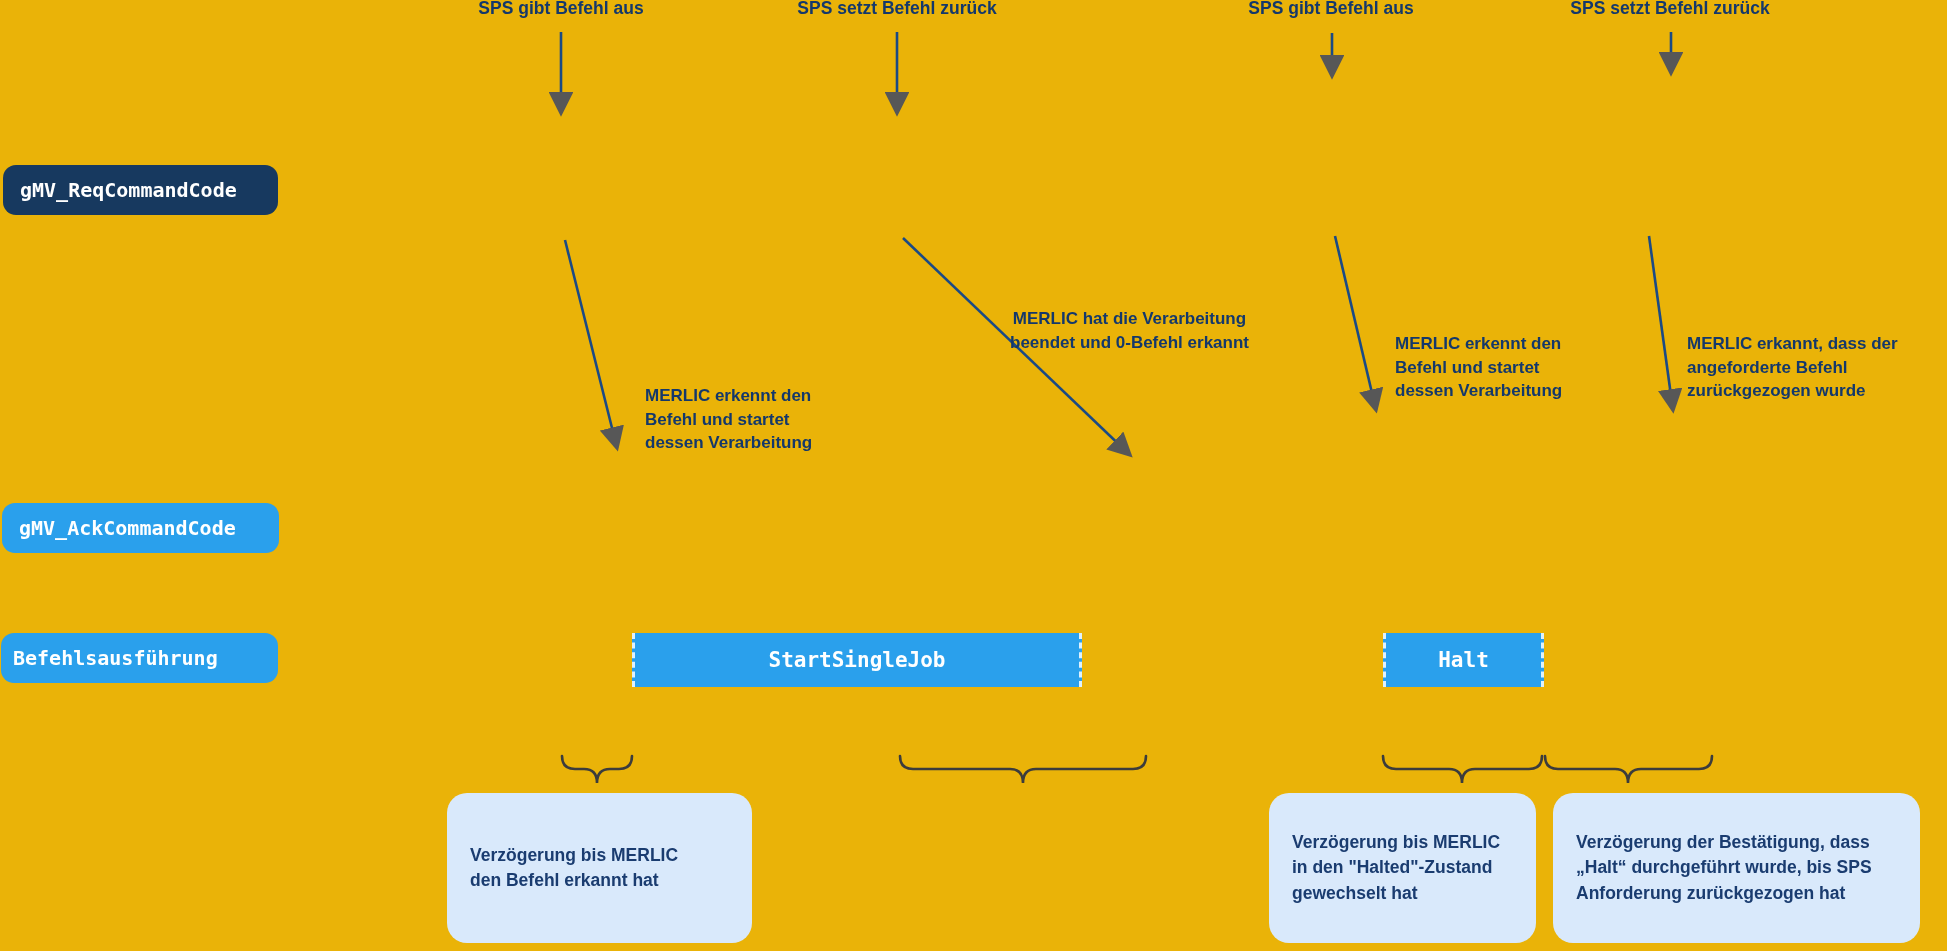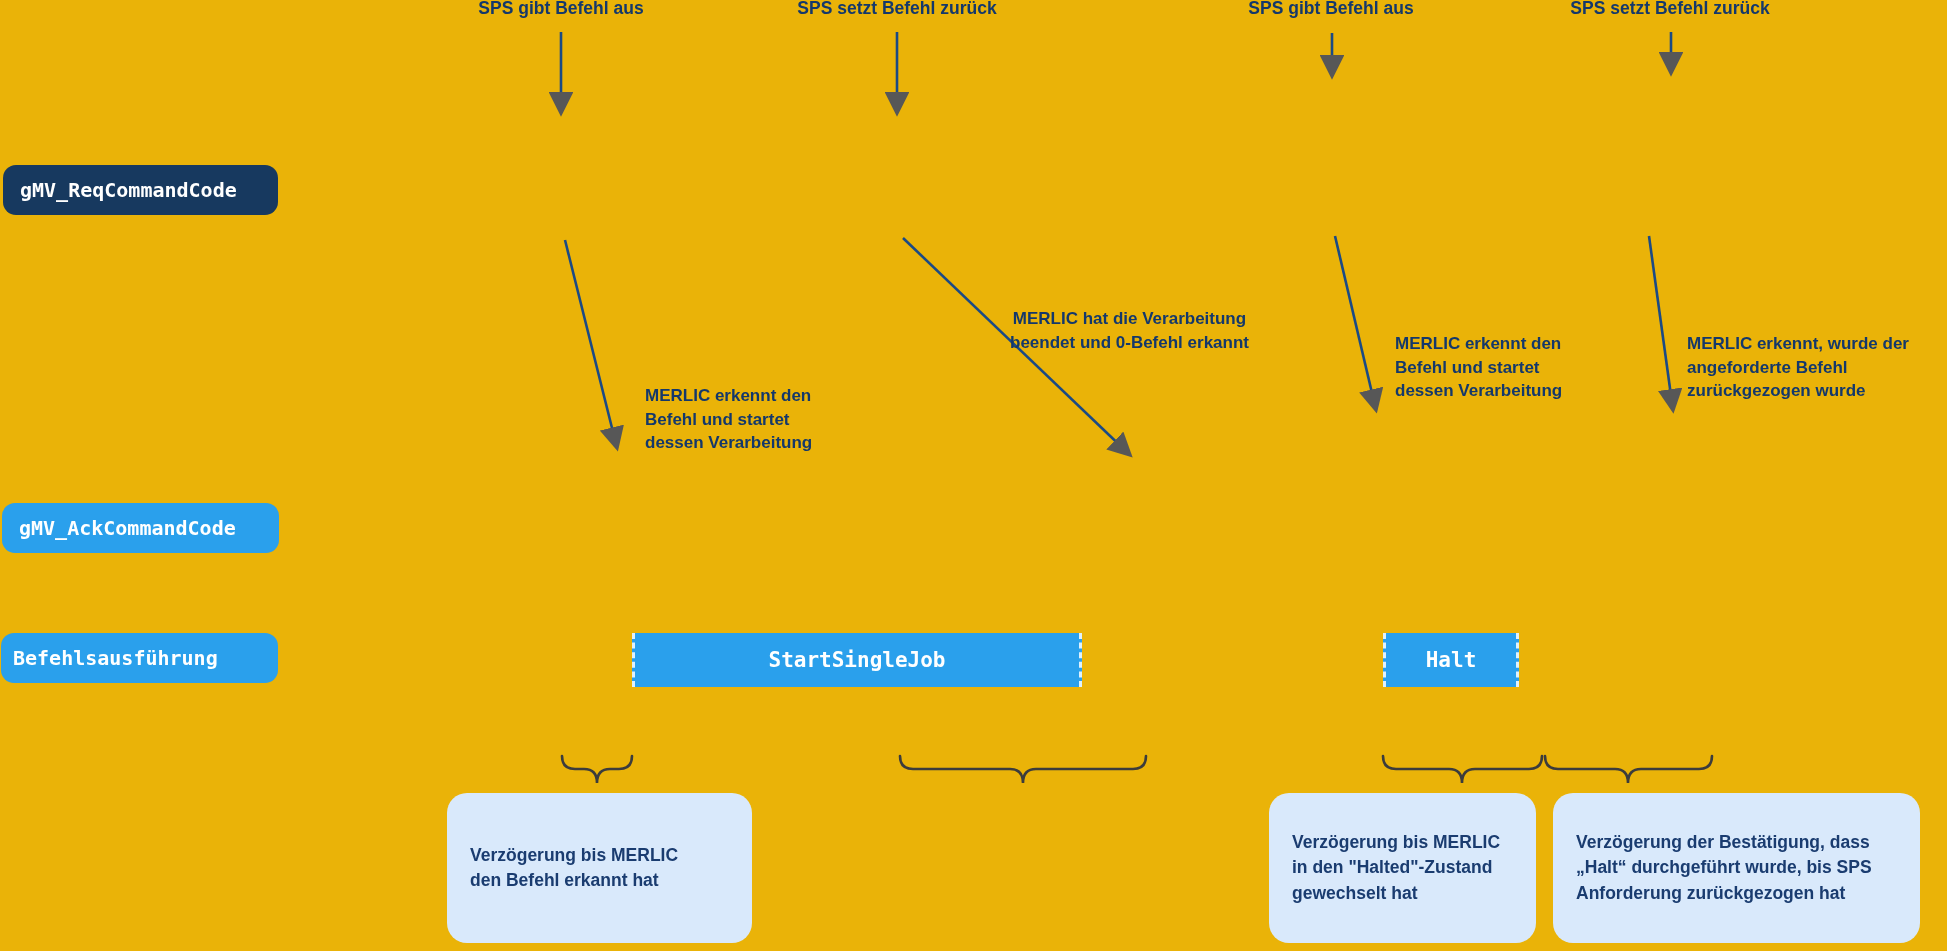--- a/index.html
+++ b/index.html
@@ -30,21 +30,21 @@
   
   .bar{
     position:absolute;top:633px;height:54px;background:#2AA0EC;
     display:flex;align-items:center;justify-content:center;
     color:#fff;font-family:"DejaVu Sans Mono","Liberation Mono",monospace;
     font-weight:bold;font-size:21px;box-sizing:border-box;
     border-left:3px dashed rgba(255,255,255,0.85);
     border-right:3px dashed rgba(255,255,255,0.85);
   }
   .bar-start{left:632px;width:450px;}
-  .bar-halt {left:1383px;width:136px;}
+  .bar-halt {left:1383px;width:161px;}
 
   
   .annot{
     position:absolute;color:#14386B;font-weight:bold;font-size:17px;
     line-height:23.5px;white-space:nowrap;
   }
   .a1{left:645px;top:384px;}
   .a2{left:1010px;top:307px;text-align:center;}
   .a3{left:1395px;top:332px;}
   .a4{left:1687px;top:332px;}
@@ -108,21 +108,21 @@
   <div class="annot a2">
     <div>MERLIC hat die Verarbeitung</div>
     <div>beendet und 0-Befehl erkannt</div>
   </div>
   <div class="annot a3">
     <div>MERLIC erkennt den</div>
     <div>Befehl und startet</div>
     <div>dessen Verarbeitung</div>
   </div>
   <div class="annot a4">
-    <div>MERLIC erkennt, wurde der</div>
+    <div>MERLIC erkannt, dass der</div>
     <div>angeforderte Befehl</div>
     <div>zurückgezogen wurde</div>
   </div>
 
   <div class="bar bar-start">StartSingleJob</div>
   <div class="bar bar-halt">Halt</div>
 
   <div class="callout c1">
     <span>Verzögerung bis MERLIC</span>
     <span>den Befehl erkannt hat</span>

